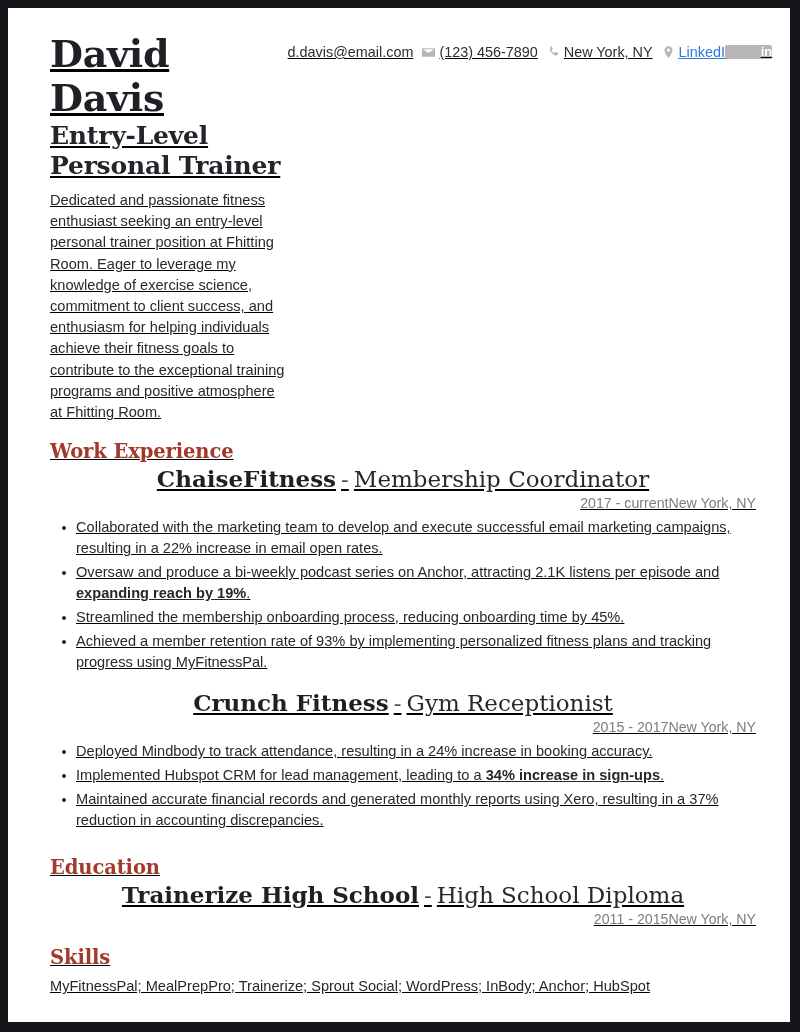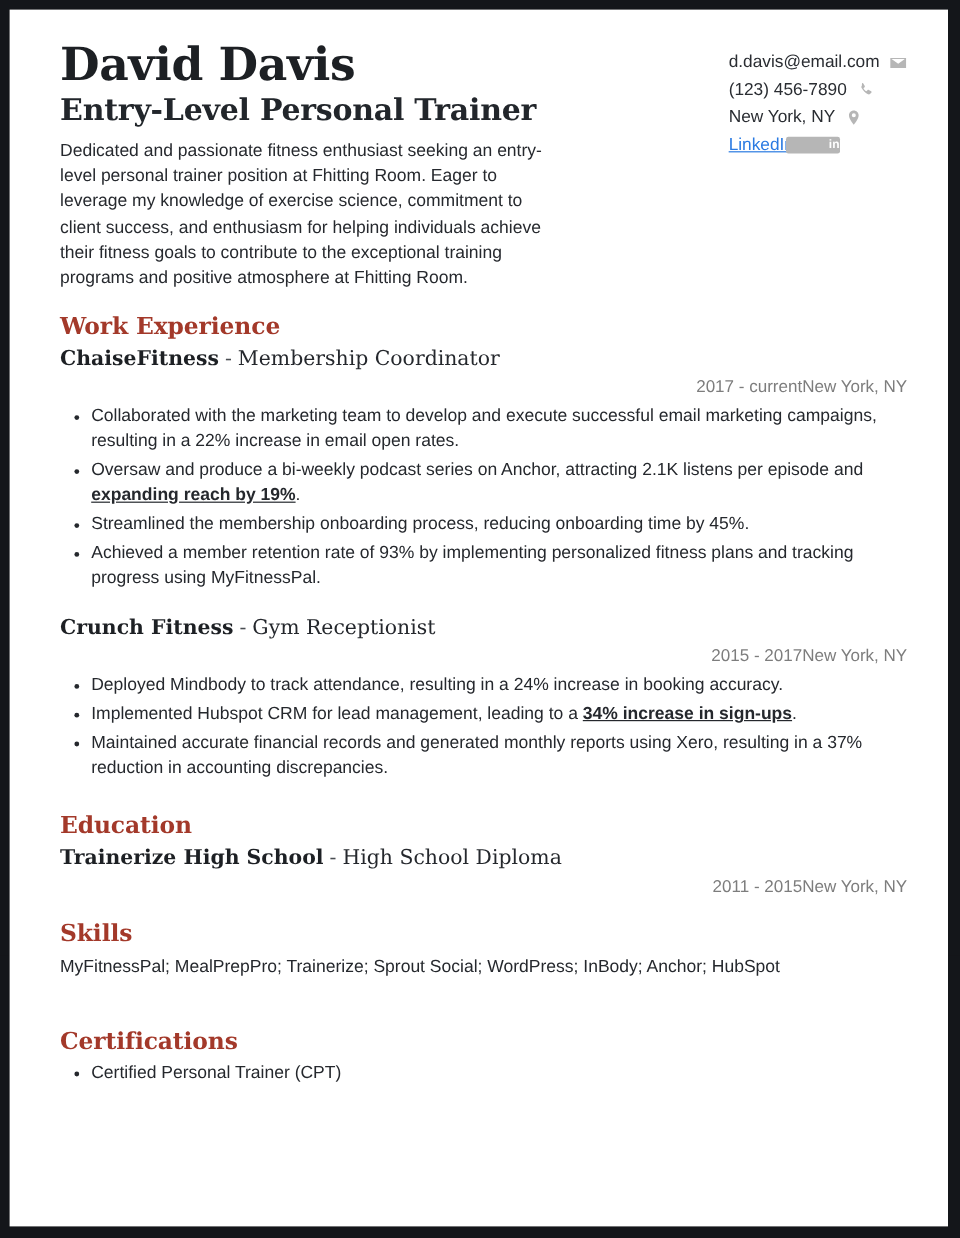--- a/index.html
+++ b/index.html
@@ -11,20 +11,21 @@
     width: 800px;
     height: 1032px;
     overflow: hidden;
   }
   .page-frame {
     box-sizing: border-box;
     width: 800px;
     height: 796px;
     background: #14161a;
     padding: 8px 10px 10px 8px;
+    text-decoration: underline;
   }
   .page {
     box-sizing: border-box;
     width: 782px;
     height: 1014px;
     background: #ffffff;
     padding: 24px 34px 0 42px;
     position: relative;
     overflow: hidden;
   }
@@ -59,22 +60,22 @@
     font-size: 14.6px;
     line-height: 21.2px;
     color: #26292e;
     margin: 9px 0 0 0;
     max-width: 420px;
   }
 
   .contact {
     margin-top: 10px;
     display: flex;
-    flex-direction: column;
-    align-items: flex-start;
+    flex-direction: row;
+    align-items: center;
     gap: 3px;
   }
   .contact-row {
     display: flex;
     align-items: center;
     justify-content: flex-end;
     gap: 8px;
     font-family: "Liberation Sans", sans-serif;
     font-size: 14.4px;
     line-height: 20px;
@@ -94,21 +95,21 @@
     color: #b6b6b6;
     flex: 0 0 auto;
   }
   .cicon svg { display: block; }
   .li-badge {
     width: 14px; height: 14px;
     background: #b6b6b6;
     border-radius: 2px;
     color: #ffffff;
     font-family: "Liberation Sans", sans-serif;
-    font-size: 10px;
+    font-size: 13px;
     font-weight: 700;
     line-height: 14px;
     text-align: center;
     padding-left: 36px;
   }
 
   
   .section { margin-top: 17px; }
   .section-title {
     font-family: "DejaVu Serif", "Liberation Serif", serif;
@@ -116,24 +117,25 @@
     font-size: 19.5px;
     line-height: 24px;
     color: #a3392a;
     margin: 0 0 2px 0;
     letter-spacing: -0.1px;
   }
   .entry { margin-top: 2px; }
   .entry + .entry { margin-top: 17px; }
   .entry-head {
     font-family: "DejaVu Serif", "Liberation Serif", serif;
-    font-size: 17px;
+    font-size: 23px;
     line-height: 26px;
     color: #1d2024;
     white-space: nowrap;
+    text-align: center;
   }
   .org { font-weight: 700; }
   .dash { color: #4a4d52; padding: 0 5px; }
   .role { font-weight: 400; color: #25282d; }
   .meta {
     display: flex;
     justify-content: flex-end;
     align-items: baseline;
     font-family: "Liberation Sans", sans-serif;
     font-size: 14.2px;

